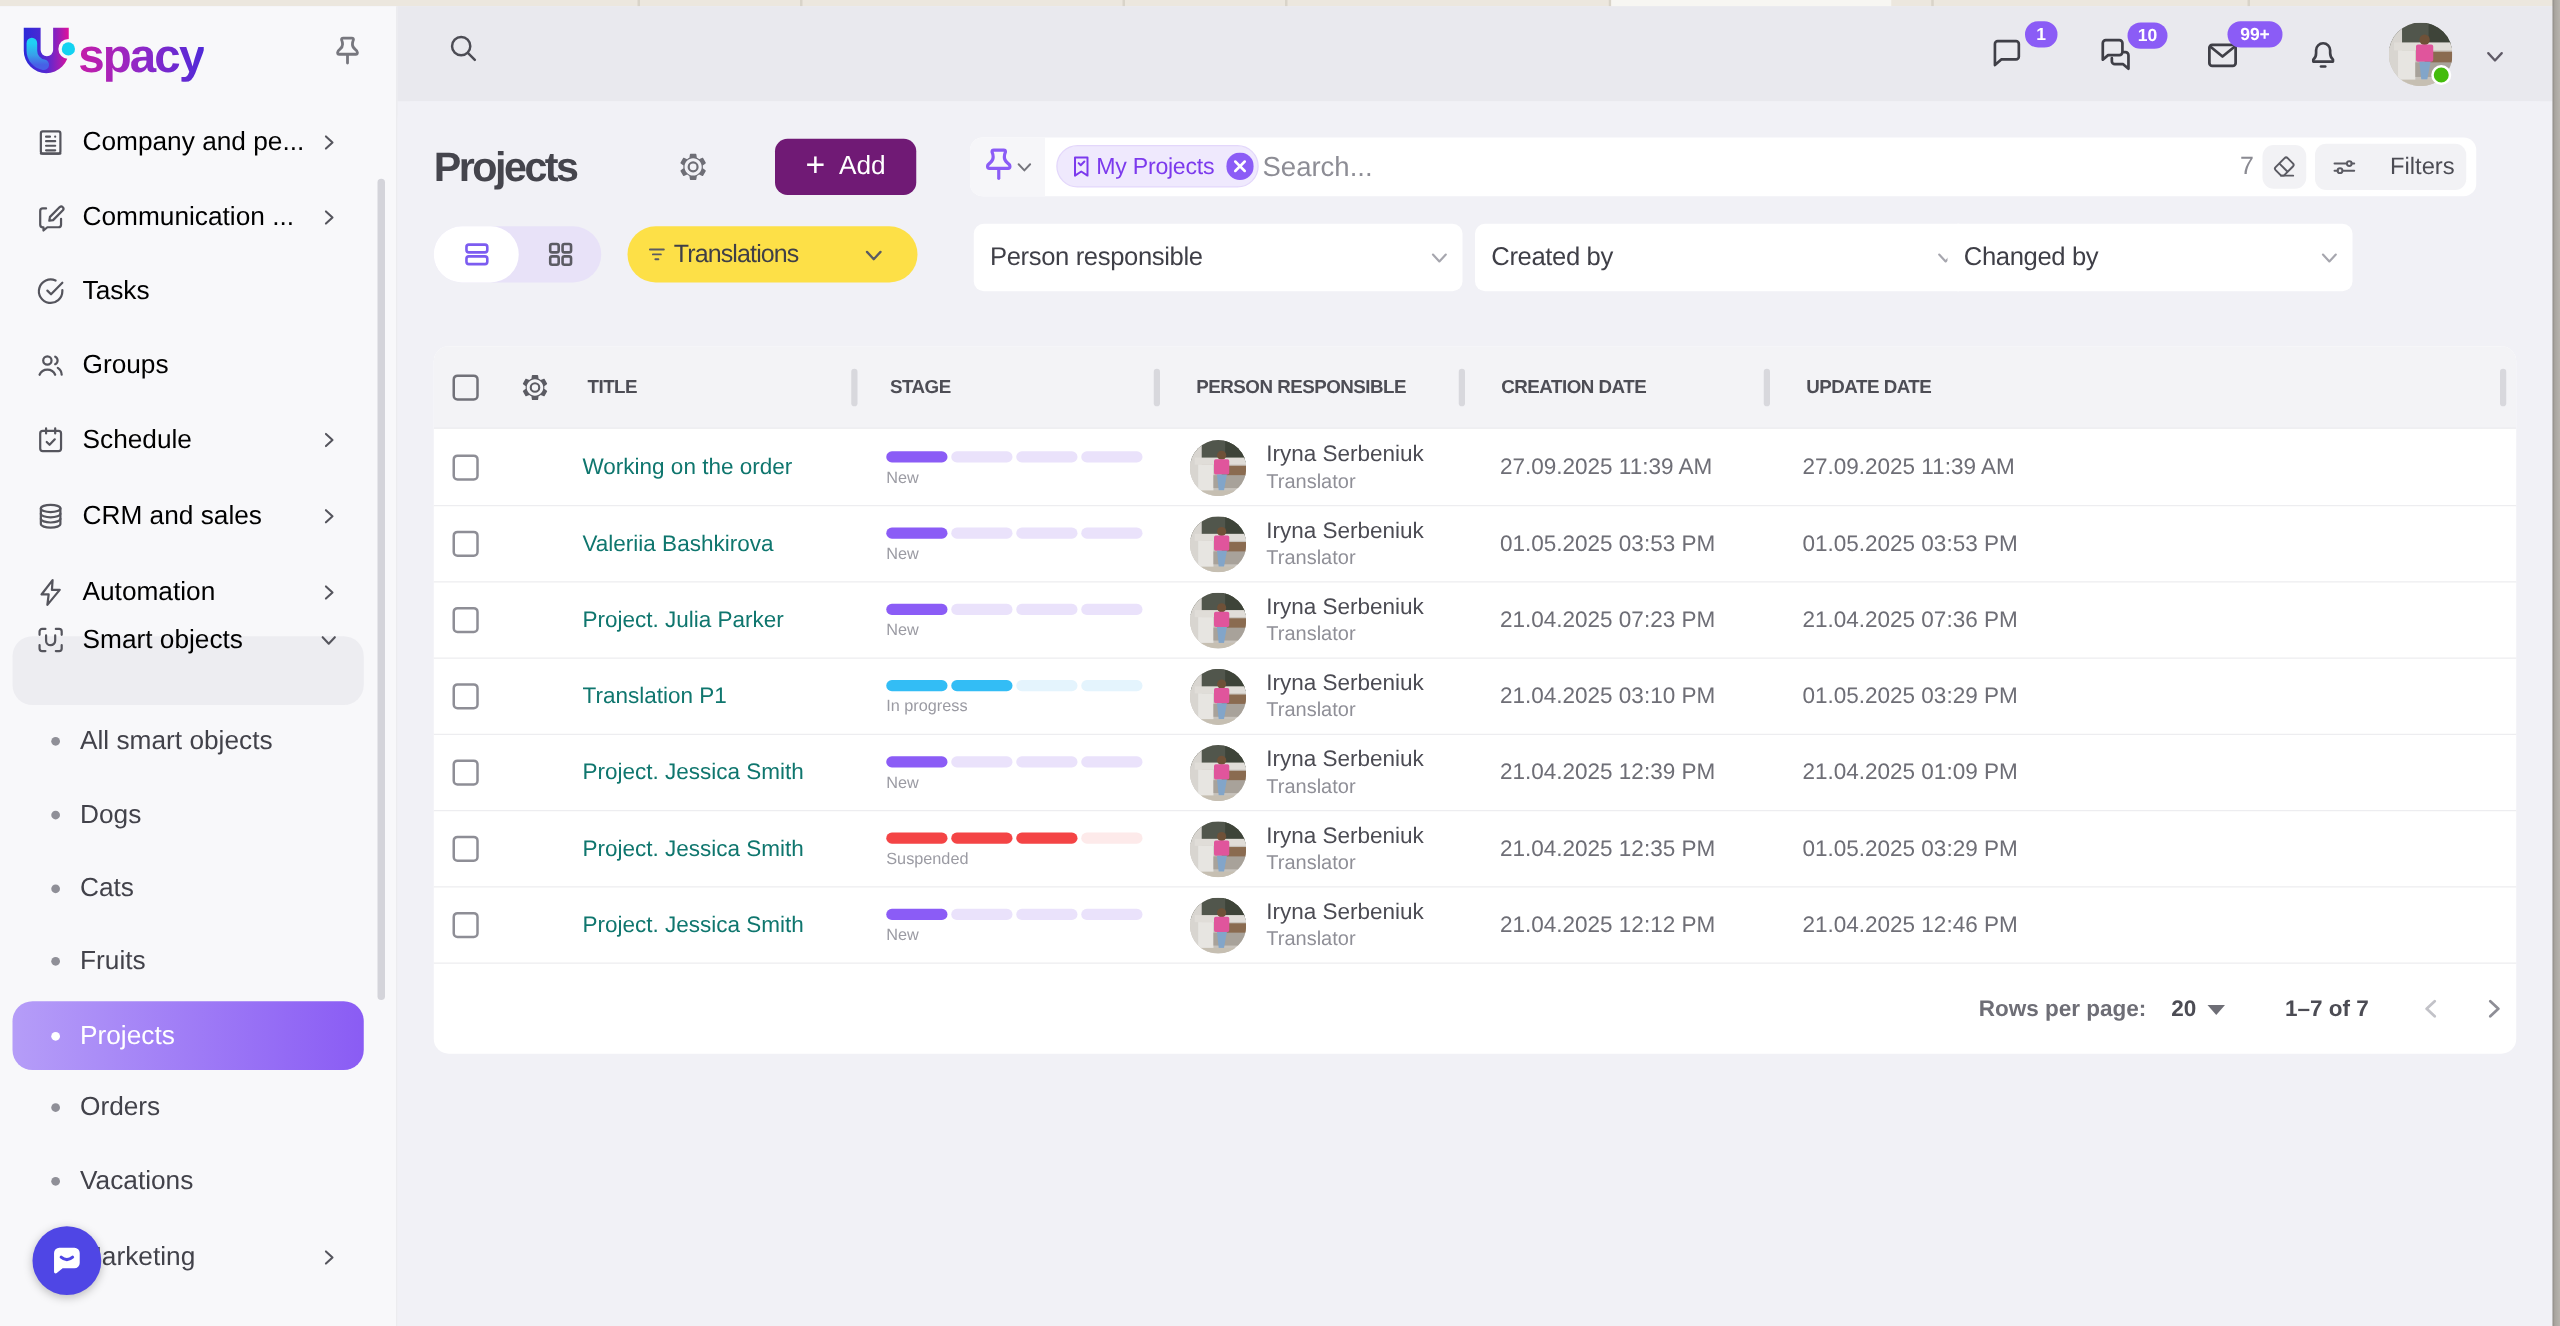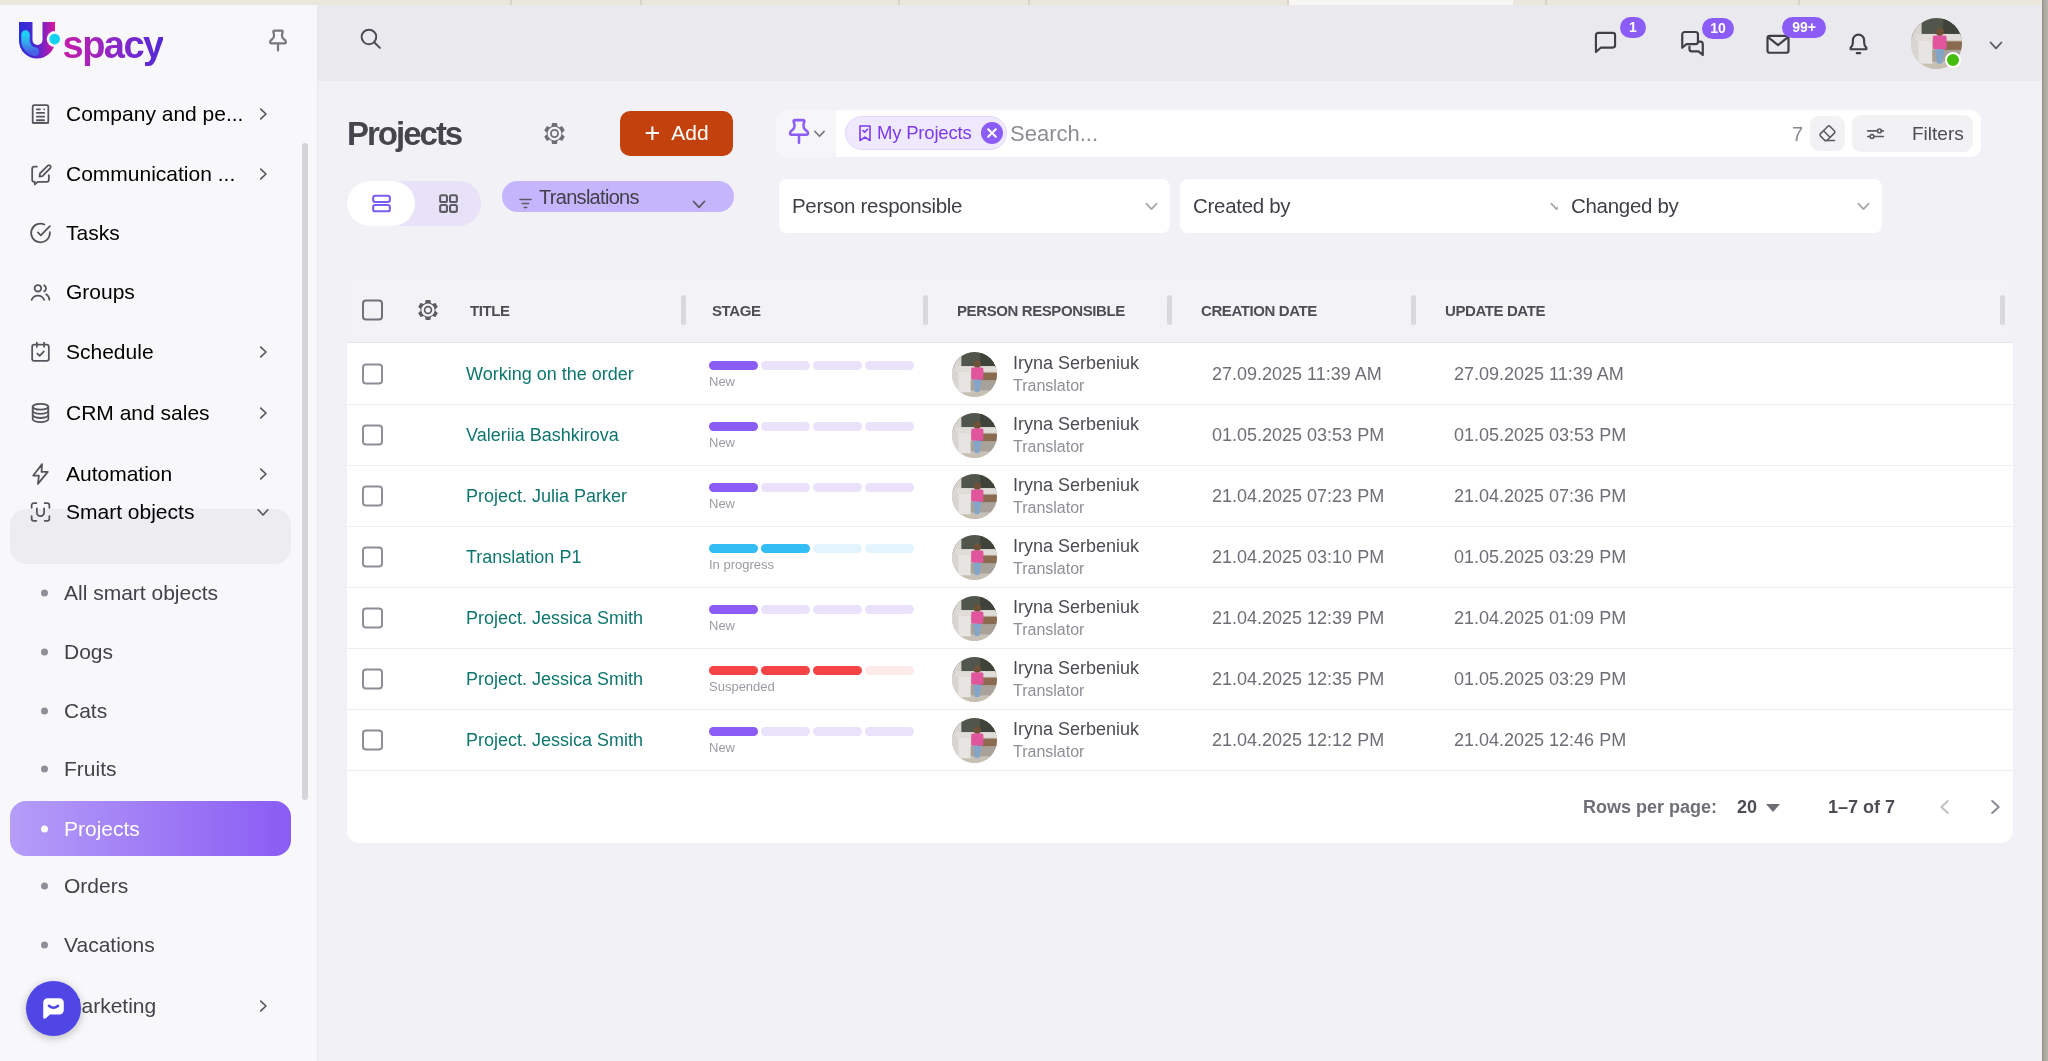--- a/index.html
+++ b/index.html
@@ -33,55 +33,55 @@
 
 #topbar { left:318px; top:5px; width:1724px; height:76px; background:#e9e9ee; }
 .badge { position:absolute; background:#8b5cf6; color:#fff; font-size:14px; font-weight:bold; border-radius:11px; height:21px; line-height:21px; text-align:center; }
 
 
 #panel { left:318px; top:81px; width:1724px; height:980px; background:#f1f1f6; border-radius:14px 14px 0 0; }
 
 
 #h1 { left:29px; top:34px; font-size:33px; font-weight:bold; color:#45454d; letter-spacing:-2px; }
 #gearbtn { left:224px; top:40px; width:25px; height:25px; color:#6e6e76; }
-#addbtn { left:302px; top:30px; width:113px; height:45px; border-radius:10px; background:#c2410c; color:#fff; font-size:21px; text-align:center; line-height:43px; }
+#addbtn { left:302px; top:30px; width:113px; height:45px; border-radius:10px; background:#701a75; color:#fff; font-size:21px; text-align:center; line-height:43px; }
 #searchbar { left:458px; top:29px; width:1205px; height:47px; background:#fff; border-radius:10px; }
 #pinzone { left:0; top:0; width:60px; height:47px; background:#f6f6f9; border-radius:10px 0 0 10px; }
 #chip { position:absolute; left:69px; top:6px; height:34px; border-radius:17px; background:#efe9fd; border:1px solid #e3d7fb; display:flex; align-items:center; padding:0 3px 0 9px; }
 #chip .txt { color:#7c3aed; font-size:18.5px; letter-spacing:-0.2px; margin:0 10px 0 2px; }
 #searchtxt { position:absolute; left:234px; top:50%; transform:translateY(-50%); font-size:22px; color:#8d8d95; }
 #cnt7 { position:absolute; left:1016px; top:50%; transform:translateY(-50%); font-size:20px; color:#8a8a92; }
 #eraserbtn { position:absolute; left:1034px; top:6px; width:35px; height:35px; border-radius:9px; background:#f2f2f5; }
 #filtersbtn { position:absolute; left:1076px; top:5px; width:121px; height:37px; border-radius:9px; background:#f2f2f5; }
 
 
 #toggle { left:29px; top:100px; width:134px; height:45px; border-radius:23px; background:#e8e2f8; }
 #toggle .on { position:absolute; left:0; top:0; width:68px; height:45px; border-radius:23px; background:#fff; }
-#translations { left:184px; top:100px; width:232px; height:31px; border-radius:23px; background:#c4b5fd; }
+#translations { left:184px; top:100px; width:232px; height:45px; border-radius:23px; background:#fde047; }
 .sel { position:absolute; top:98px; height:54px; background:#fff; border-radius:8px; }
 .sel .lbl { position:absolute; left:13px; top:50%; transform:translateY(-50%); font-size:20.5px; letter-spacing:-0.3px; color:#3f3f47; }
 .sel .chev { position:absolute; right:9px; top:50%; transform:translateY(-50%); width:19px; height:19px; color:#a6a6ae; }
 
 
 #card { left:29px; top:196px; width:1666px; height:566px; background:#fff; border-radius:12px; }
 #thead { position:absolute; left:0; top:0; width:1666px; height:66px; background:#f3f3f6; border-radius:12px 12px 0 0; border-bottom:1px solid #e4e4e9; }
 .th { position:absolute; top:50%; transform:translateY(-50%); font-size:15px; font-weight:bold; color:#4d4d55; letter-spacing:-0.4px; }
 .coldiv { position:absolute; top:18px; width:5px; height:30px; border-radius:3px; background:#d8d8dd; }
 .row { position:absolute; left:0; width:1666px; height:61px; border-bottom:1px solid #ededf0; }
 .cb { position:absolute; left:15px; top:50%; transform:translateY(-50%); width:21px; height:21px; border:2.5px solid #8e8e96; border-radius:4px; }
 #thead .cb { border-color:#717179; }
 .title { position:absolute; left:119px; top:50%; transform:translateY(-50%); font-size:18px; color:#0f766e; }
 .stage { position:absolute; left:362px; top:17px; width:206px; }
 .segs { display:flex; gap:3px; }
 .seg { width:49px; height:9px; border-radius:4.5px; }
 .stlbl { font-size:13px; color:#9b9ba3; margin-top:4px; }
 .avatar { position:absolute; left:605px; top:8px; width:45px; height:45px; border-radius:50%; overflow:hidden; }
 .pname { position:absolute; left:666px; top:9px; font-size:18px; color:#4b4b53; }
 .prole { position:absolute; left:666px; top:33px; font-size:16px; color:#8f8f97; }
-.cdate, .udate { position:absolute; top:50%; transform:translateY(-50%); font-size:18px; color:#6e6e76;margin-left:12px; }
+.cdate, .udate { position:absolute; top:50%; transform:translateY(-50%); font-size:18px; color:#6e6e76; }
 .cdate { left:853px; }
 .udate { left:1095px; }
 #pager { position:absolute; left:0; bottom:0; width:1702px; height:72px;font-weight:bold; }
 #pager div { position:absolute; top:50%; transform:translateY(-50%); }
 
 .seg.p { background:#8b5cf6; } .seg.pl { background:#eae2fb; }
 .seg.b { background:#33bdf5; } .seg.bl { background:#e4f4fd; }
 .seg.r { background:#f44445; } .seg.rl { background:#fdeaea; }
 svg { display:block; }
 </style>

